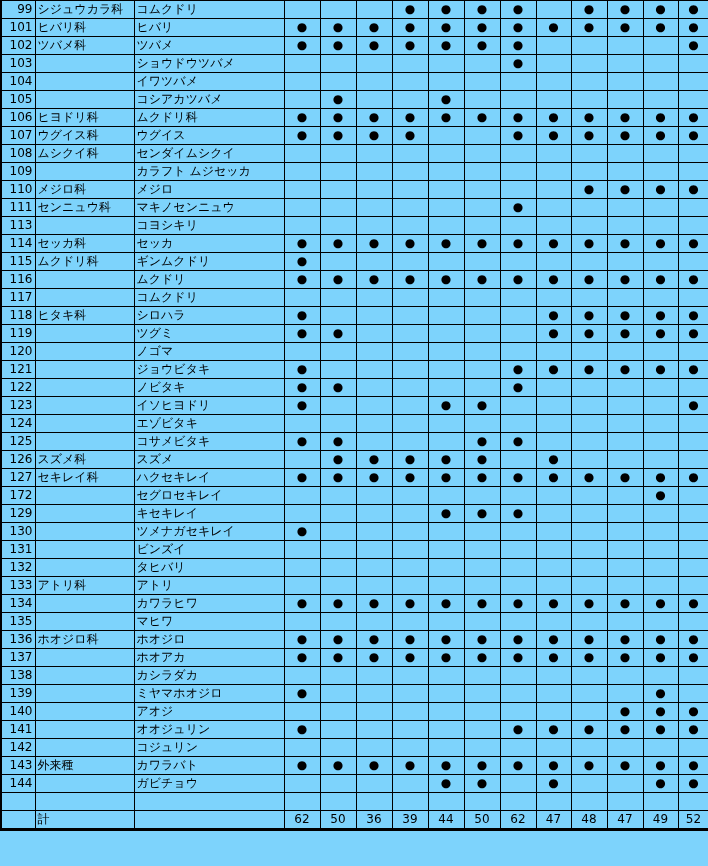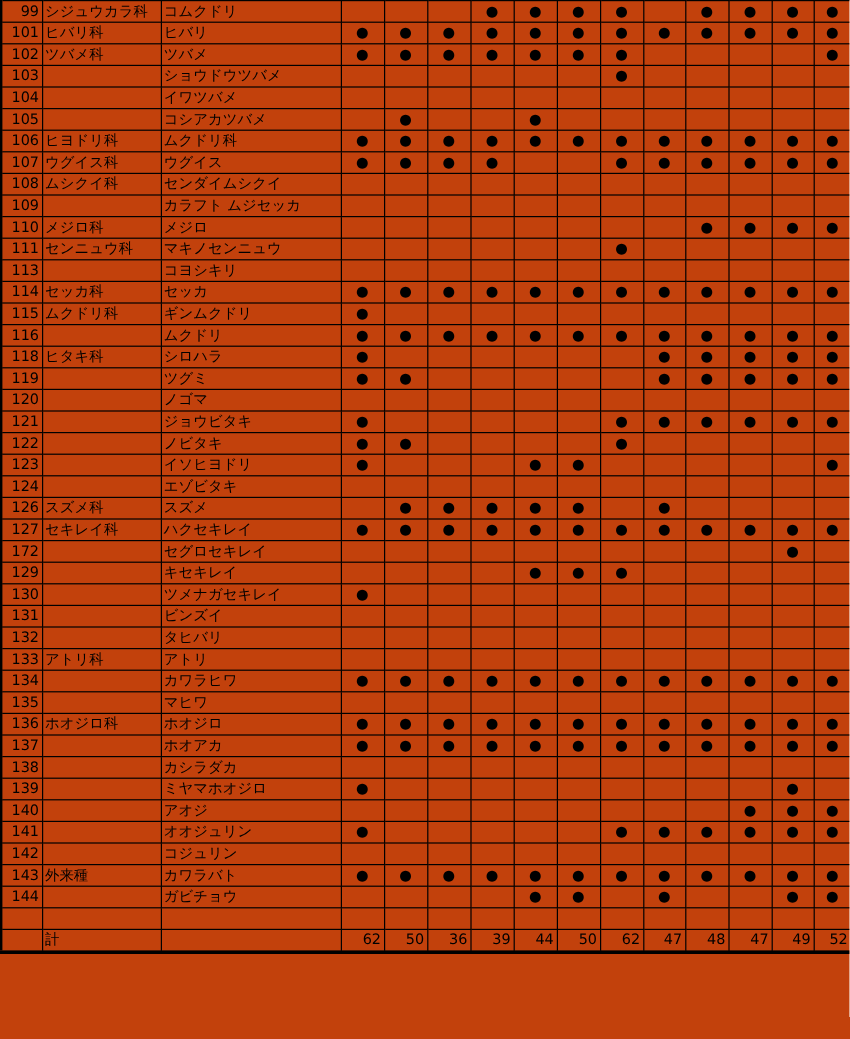--- a/index.html
+++ b/index.html
@@ -8,21 +8,21 @@
     background: #ffffff;
   }
   body {
     font-family: "DejaVu Sans", "Liberation Sans", sans-serif;
     color: #000000;
   }
   .sheet {
     width: 708px;
     height: 866px;
     overflow: hidden;
-    background: #c2410c;
+    background: #7dd3fc;
   }
   table.grid {
     border-collapse: collapse;
     table-layout: fixed;
     width: 706px;
     border-top: 1px solid #000;
     border-left: 2px solid #000;
     border-right: 1px solid #000;
     border-bottom: 3px solid #000;
   }
@@ -45,21 +45,21 @@
     padding-left: 3px;
   }
   td.presence-cell {
     text-align: center;
     padding: 0;
     font-size: 14px;
     line-height: 16px;
     color: #000000;
   }
   td.total-num-cell {
-    text-align: right;
+    text-align: center;
     padding-right: 4px;
   }
   td.total-label-cell {
     text-align: left;
     padding-left: 3px;
   }
 </style>
 </head>
 <body>
 
@@ -349,20 +349,37 @@
           <td class="presence-cell"><span>●</span></td>
           <td class="presence-cell"><span>●</span></td>
           <td class="presence-cell"><span>●</span></td>
           <td class="presence-cell"><span>●</span></td>
           <td class="presence-cell"><span>●</span></td>
           <td class="presence-cell"><span>●</span></td>
           <td class="presence-cell"><span>●</span></td>
           <td class="presence-cell"><span>●</span></td>
         </tr>
         <tr>
+          <td class="num-cell">117</td>
+          <td class="family-cell"></td>
+          <td class="species-cell">コムクドリ</td>
+          <td class="presence-cell"></td>
+          <td class="presence-cell"></td>
+          <td class="presence-cell"></td>
+          <td class="presence-cell"></td>
+          <td class="presence-cell"></td>
+          <td class="presence-cell"></td>
+          <td class="presence-cell"></td>
+          <td class="presence-cell"></td>
+          <td class="presence-cell"></td>
+          <td class="presence-cell"></td>
+          <td class="presence-cell"></td>
+          <td class="presence-cell"></td>
+        </tr>
+        <tr>
           <td class="num-cell">118</td>
           <td class="family-cell">ヒタキ科</td>
           <td class="species-cell">シロハラ</td>
           <td class="presence-cell"><span>●</span></td>
           <td class="presence-cell"></td>
           <td class="presence-cell"></td>
           <td class="presence-cell"></td>
           <td class="presence-cell"></td>
           <td class="presence-cell"></td>
           <td class="presence-cell"></td>
@@ -461,20 +478,37 @@
           <td class="num-cell">124</td>
           <td class="family-cell"></td>
           <td class="species-cell">エゾビタキ</td>
           <td class="presence-cell"></td>
           <td class="presence-cell"></td>
           <td class="presence-cell"></td>
           <td class="presence-cell"></td>
           <td class="presence-cell"></td>
           <td class="presence-cell"></td>
           <td class="presence-cell"></td>
+          <td class="presence-cell"></td>
+          <td class="presence-cell"></td>
+          <td class="presence-cell"></td>
+          <td class="presence-cell"></td>
+          <td class="presence-cell"></td>
+        </tr>
+        <tr>
+          <td class="num-cell">125</td>
+          <td class="family-cell"></td>
+          <td class="species-cell">コサメビタキ</td>
+          <td class="presence-cell"><span>●</span></td>
+          <td class="presence-cell"><span>●</span></td>
+          <td class="presence-cell"></td>
+          <td class="presence-cell"></td>
+          <td class="presence-cell"></td>
+          <td class="presence-cell"><span>●</span></td>
+          <td class="presence-cell"><span>●</span></td>
           <td class="presence-cell"></td>
           <td class="presence-cell"></td>
           <td class="presence-cell"></td>
           <td class="presence-cell"></td>
           <td class="presence-cell"></td>
         </tr>
         <tr>
           <td class="num-cell">126</td>
           <td class="family-cell">スズメ科</td>
           <td class="species-cell">スズメ</td>

